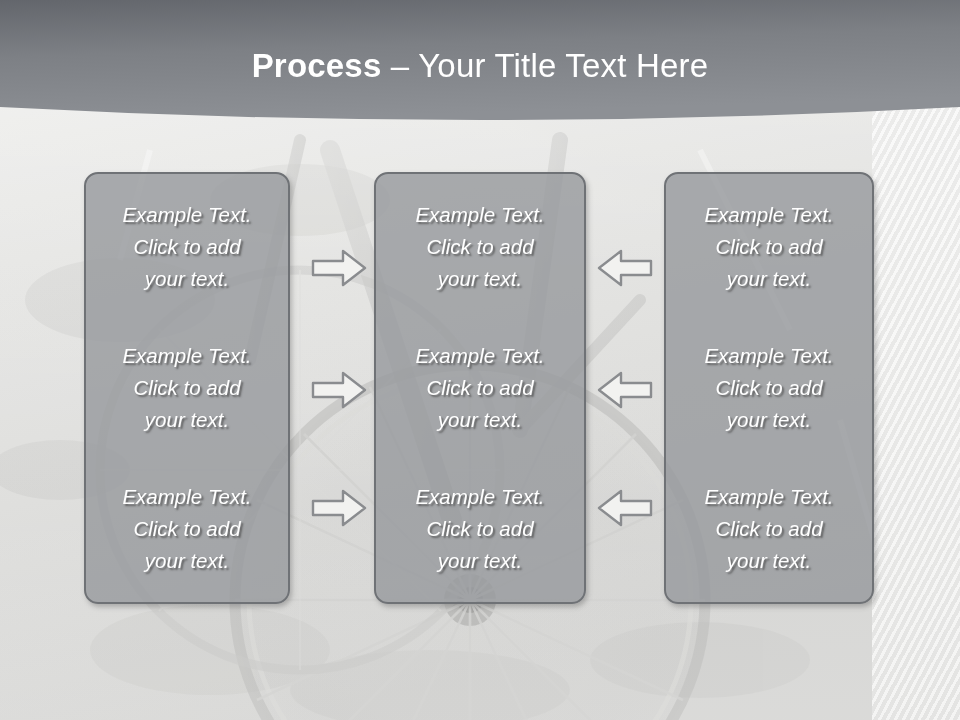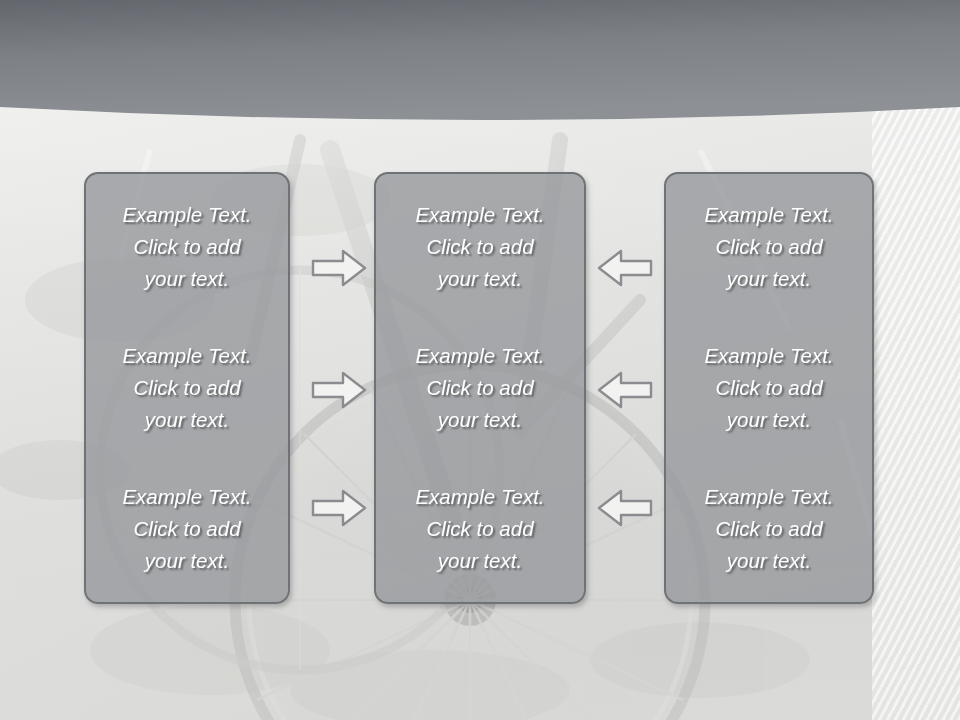--- a/index.html
+++ b/index.html
@@ -215,20 +215,23 @@
     <defs>
       <linearGradient id="bandGrad" x1="0" y1="0" x2="0.25" y2="1">
         <stop offset="0%" stop-color="#63666c"></stop>
         <stop offset="45%" stop-color="#7d8085"></stop>
         <stop offset="100%" stop-color="#8d9095"></stop>
       </linearGradient>
     </defs>
     <path d="M 0 0 L 960 0 L 960 107 Q 480 133 0 107 Z" fill="url(#bandGrad)"></path>
   </svg>
 
+  <div class="header-title">
+    <span class="t-bold">Process</span><span class="t-light"> – </span><span class="t-light">Your Title Text Here</span>
+  </div>
 
   <div class="box" id="box-left">
     <div class="box-para">Example Text.
 Click  to add
 your text.</div>
     <div class="box-para">Example Text.
 Click  to add
 your text.</div>
     <div class="box-para">Example Text.
 Click  to add

